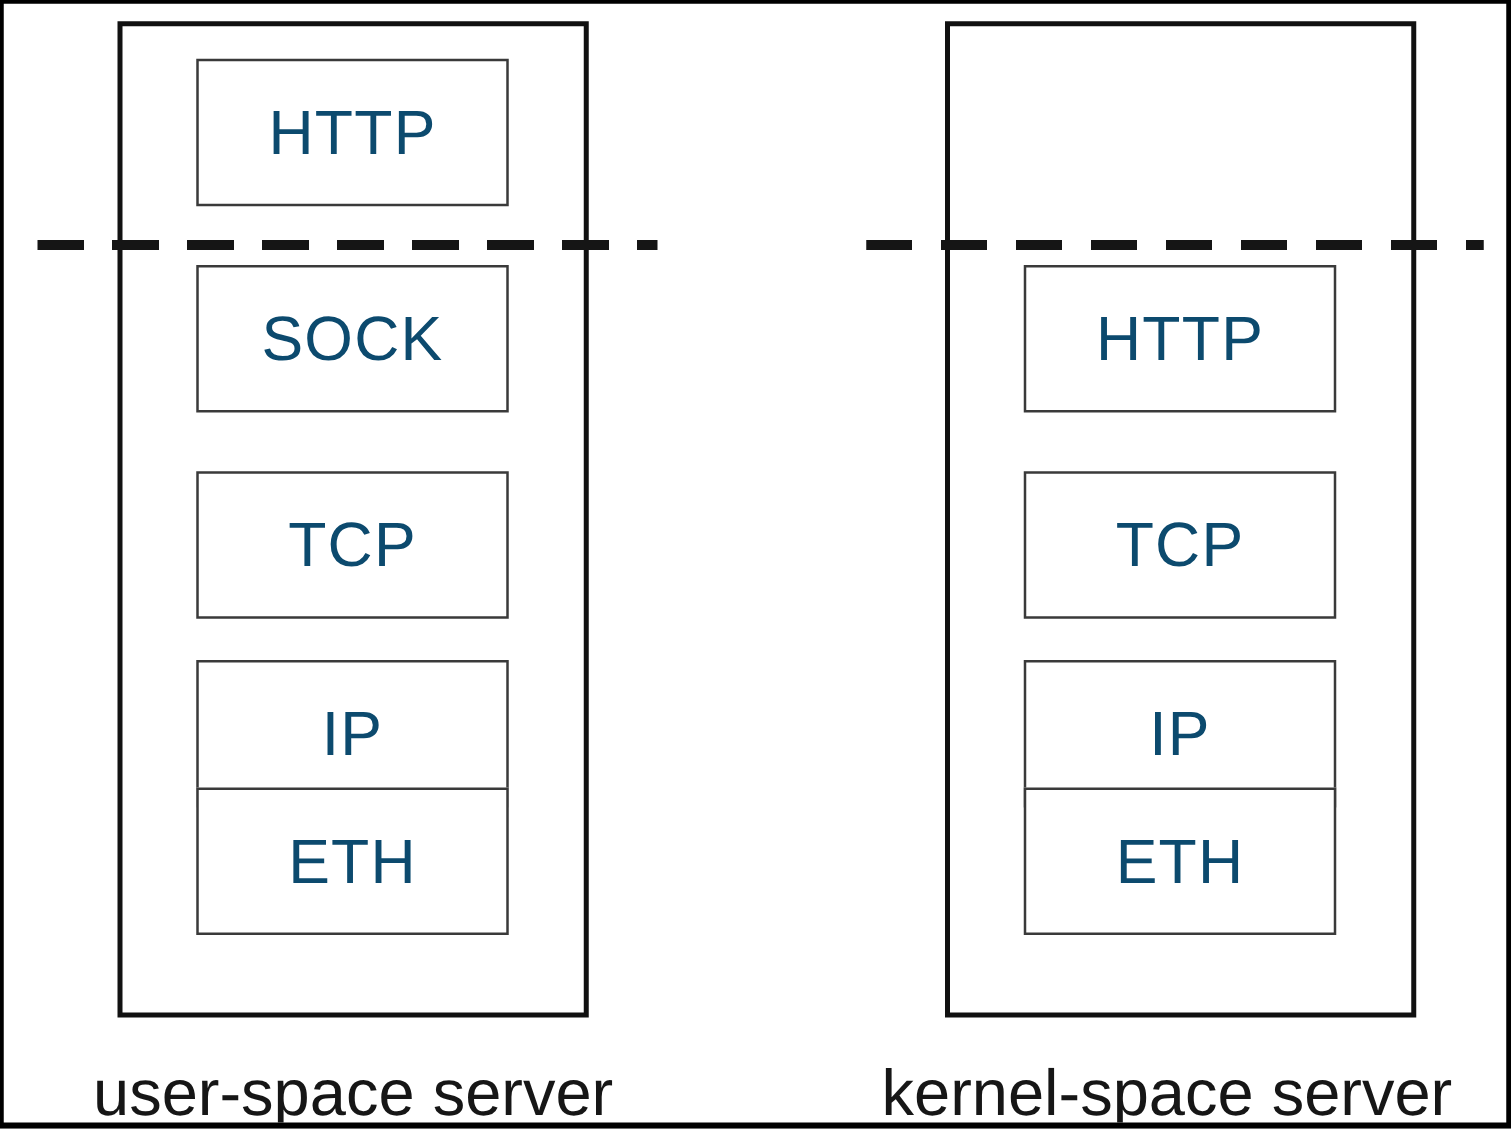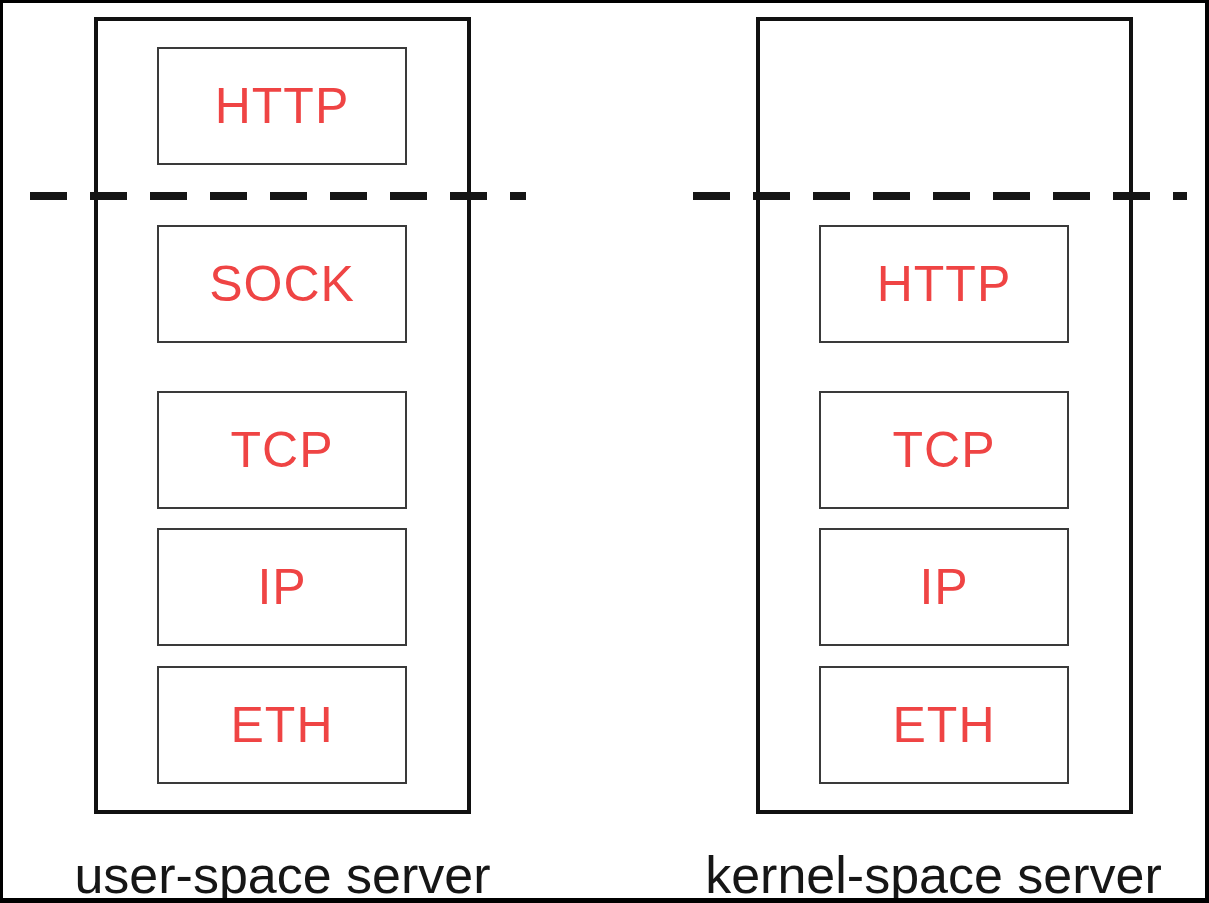--- a/index.html
+++ b/index.html
@@ -38,29 +38,29 @@
     width: 250px;
     height: 118px;
     border: 2px solid #3a3a3a;
     box-sizing: border-box;
     background: #ffffff;
     display: flex;
     align-items: center;
     justify-content: center;
     font-size: 50px;
     letter-spacing: 1px;
-    color: #ef4444;
+    color: #0c4a6e;
   }
   .col-left  { left: 154px; }
   .col-right { left: 816px; }
   .row-0 { top: 44px; }
-  .row-1 { top: 222px; text-align: right; }
-  .row-2 { top: 388px; }
+  .row-1 { top: 209px; text-align: right; }
+  .row-2 { top: 374px; }
   .row-3 { top: 525px; }
-  .row-4 { top: 663px; }
+  .row-4 { top: 627px; }
 
   
   .divider {
     position: absolute;
     top: 189px;
     height: 8px;
     background: repeating-linear-gradient(90deg,
       #151515 0px, #151515 37px,
       transparent 37px, transparent 60px);
     z-index: 5;

